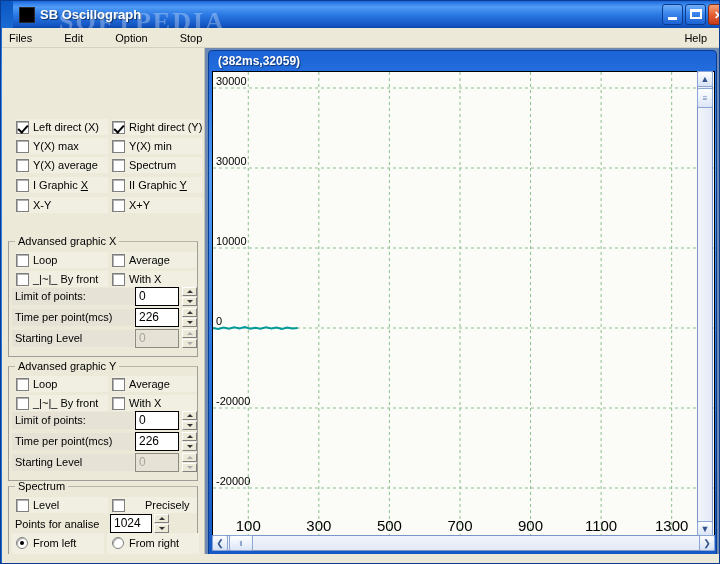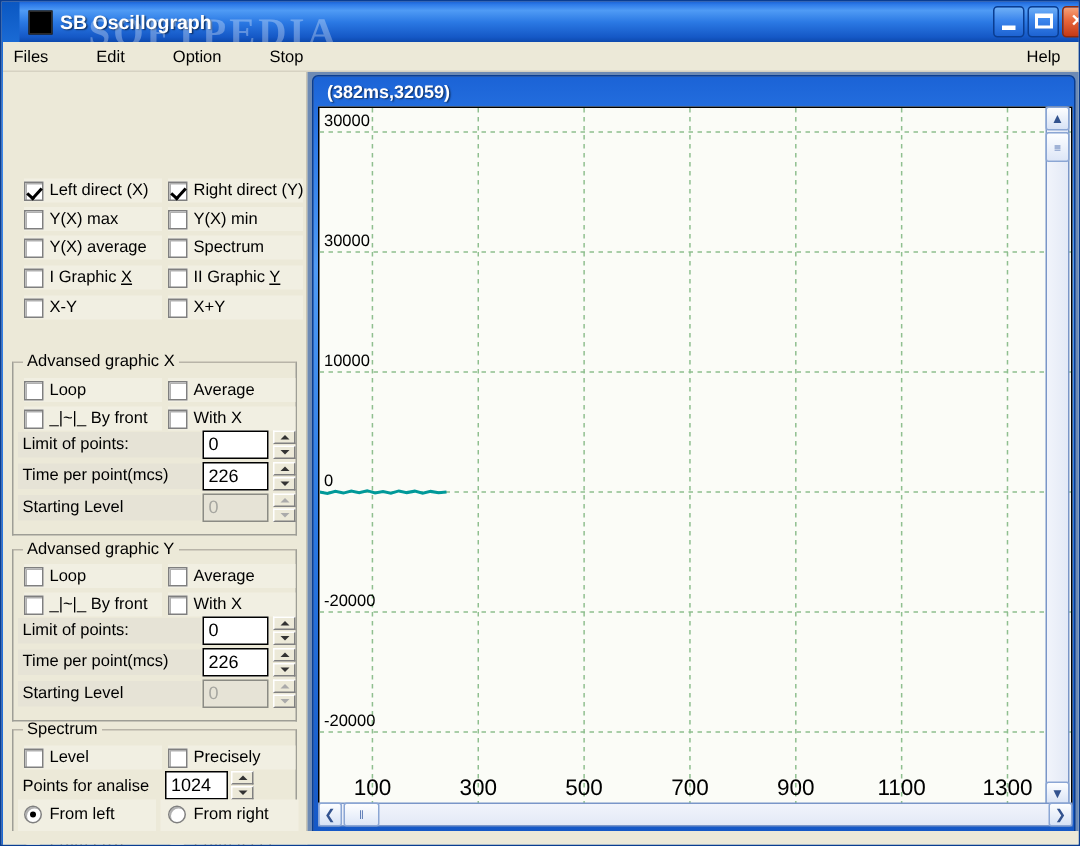--- a/index.html
+++ b/index.html
@@ -367,21 +367,21 @@
         <div class="dn"></div>
       </div>
 
       <fieldset class="grp" style="left:6px; top:432px; width:190px; height:78px;">
         <legend>Spectrum</legend>
       </fieldset>
       <div class="cb" style="left:14px; top:449px; width:92px;">
         <span class="box"></span>
         <span class="lbl">Level</span>
       </div>
-      <div class="cb" style="left:110px; top:449px; width:85px;">
+      <div class="cb" style="left:110px; top:449px; width:85px;gap:16px;">
         <span class="box"></span>
         <span class="lbl">Precisely</span>
       </div>
 
       <div class="fieldlbl" style="left:10px; top:468px; width:98px; background:transparent;">Points for analise</div>
       <div class="txtbox" style="left:108px; top:466px; width:42px;">1024</div>
       <div class="spin" style="left:152px; top:466px;">
         <div class="up"></div>
         <div class="dn"></div>
       </div>

